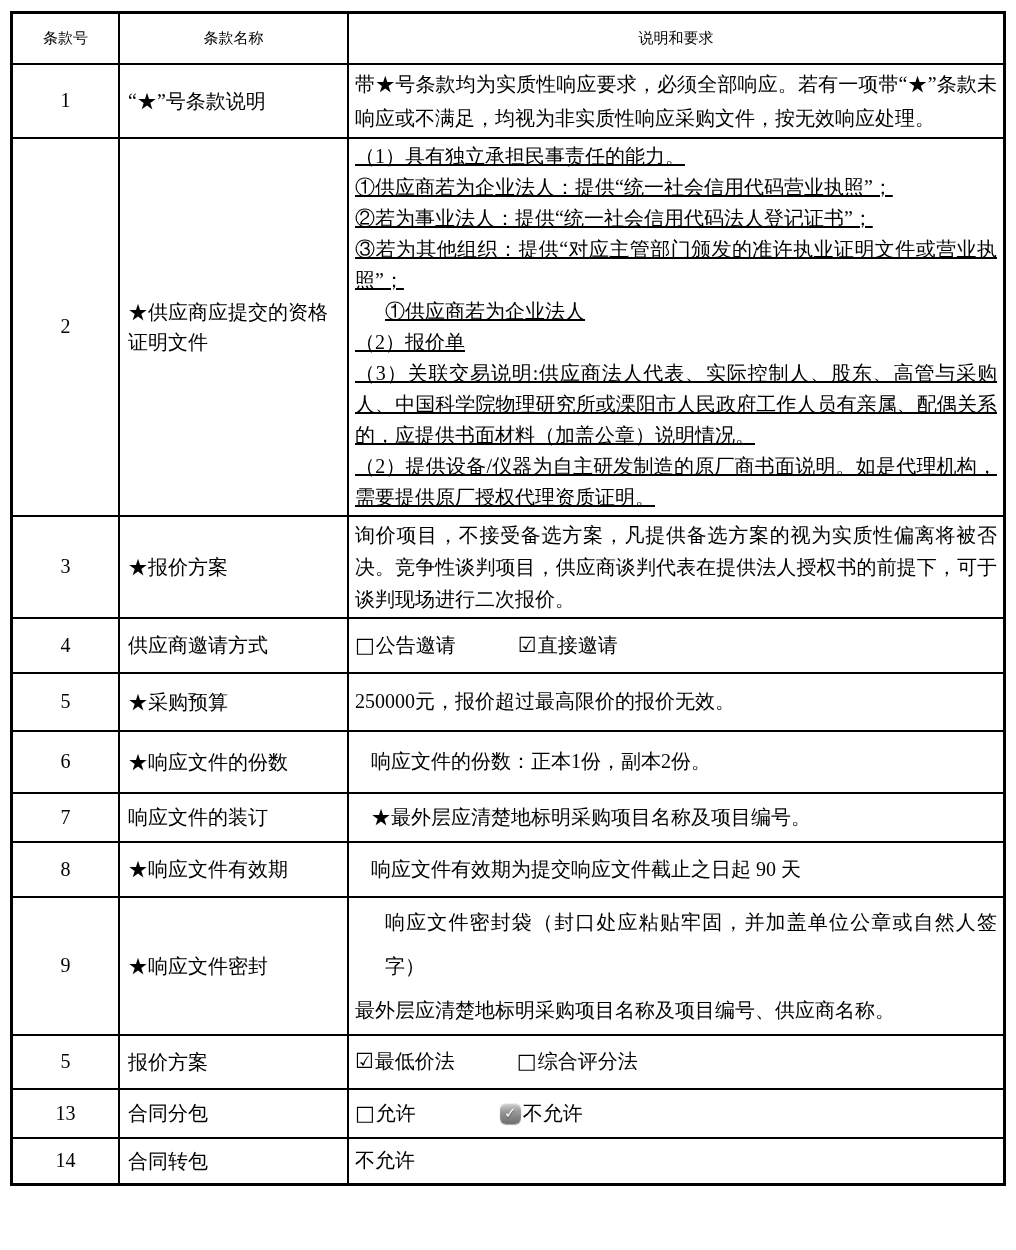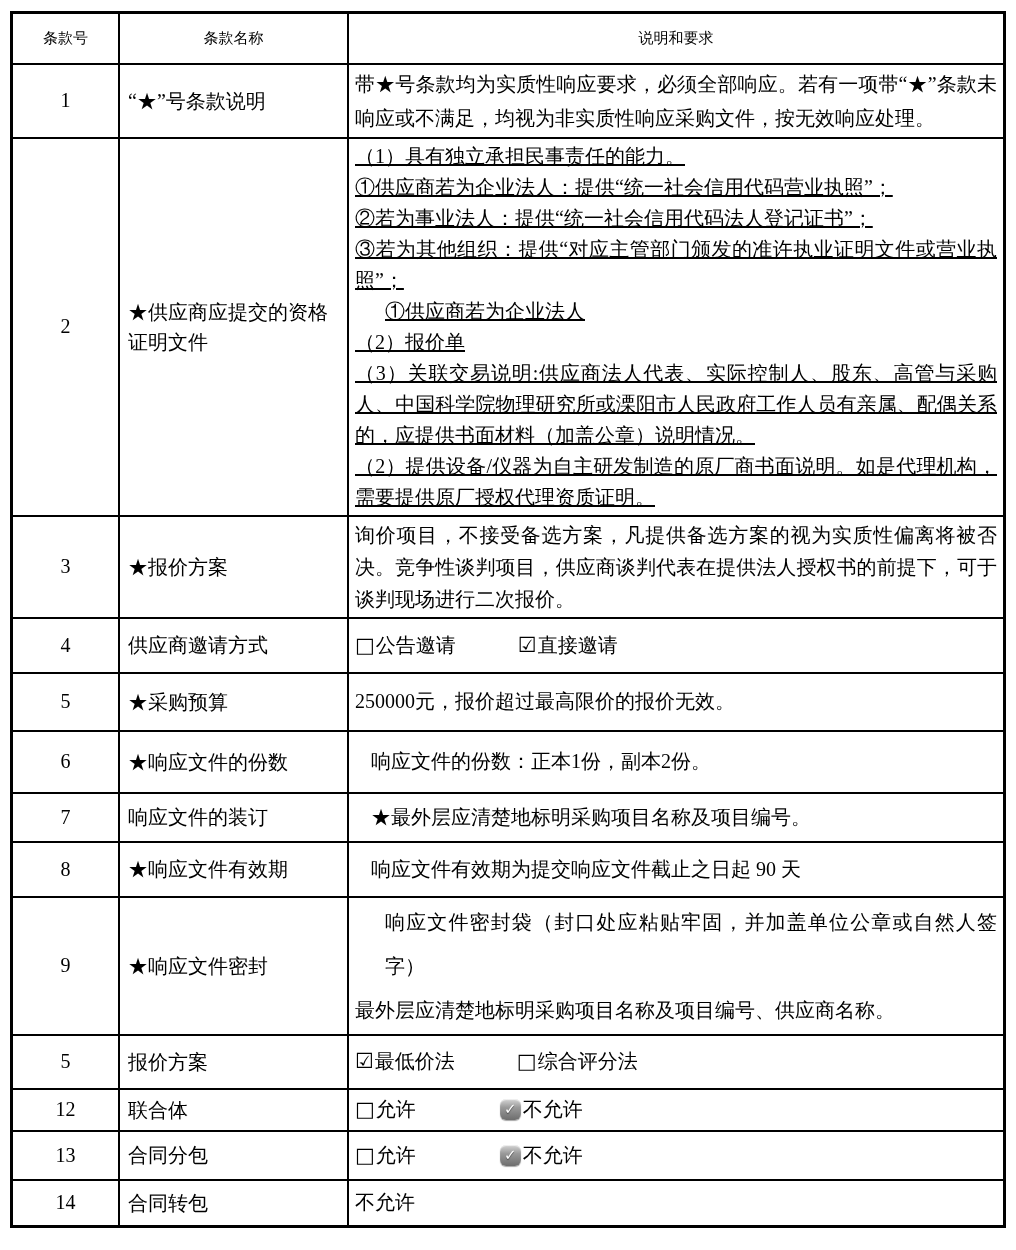--- a/index.html
+++ b/index.html
@@ -174,58 +174,40 @@
         </span>
         <span class="opt opt2">
           <span class="cb">□</span>
           <span>综合评分法</span>
         </span>
       </div>
     </td>
   </tr>
 
 
-  <tr style="height:42px;">
-    <td class="c-num">12</td>
-    <td class="c-name">联合体</td>
+
+  <tr style="height:49px;">
+    <td class="c-num">13</td>
+    <td class="c-name">合同分包</td>
     <td class="c-desc">
       <div class="opts">
         <span class="opt">
           <span class="cb">□</span>
           <span>允许</span>
         </span>
         <span class="opt opt2-lg">
           <span class="cb3d">
                 <span class="cb3d-check">✓</span>
               </span>
           <span>不允许</span>
         </span>
       </div>
     </td>
   </tr>
 
-  <tr style="height:49px;">
-    <td class="c-num">13</td>
-    <td class="c-name">合同分包</td>
-    <td class="c-desc">
-      <div class="opts">
-        <span class="opt">
-          <span class="cb">□</span>
-          <span>允许</span>
-        </span>
-        <span class="opt opt2-lg">
-          <span class="cb3d">
-                <span class="cb3d-check">✓</span>
-              </span>
-          <span>不允许</span>
-        </span>
-      </div>
-    </td>
-  </tr>
-
   <tr style="height:47px;">
     <td class="c-num">14</td>
     <td class="c-name">合同转包</td>
     <td class="c-desc">
           <div>不允许</div>
         </td>
   </tr>
 </tbody>
   </table>
 

